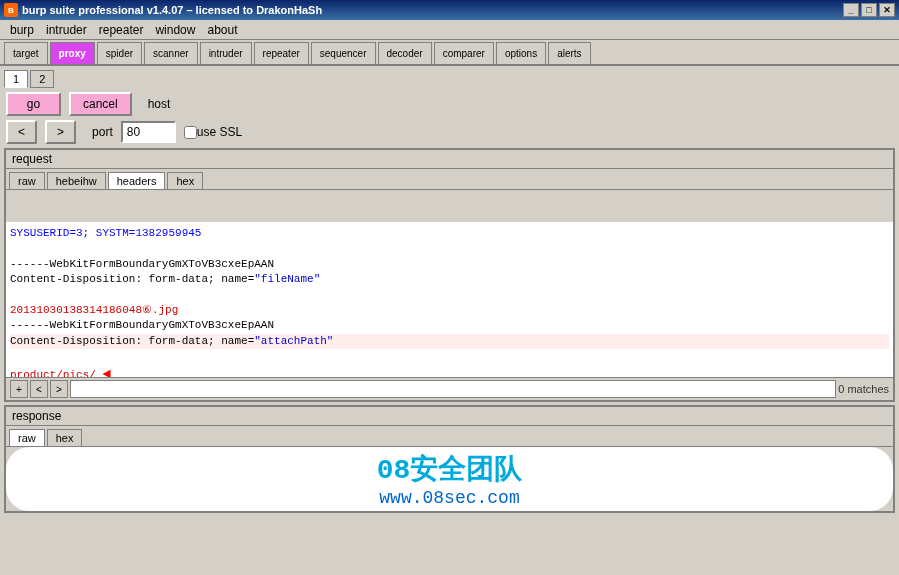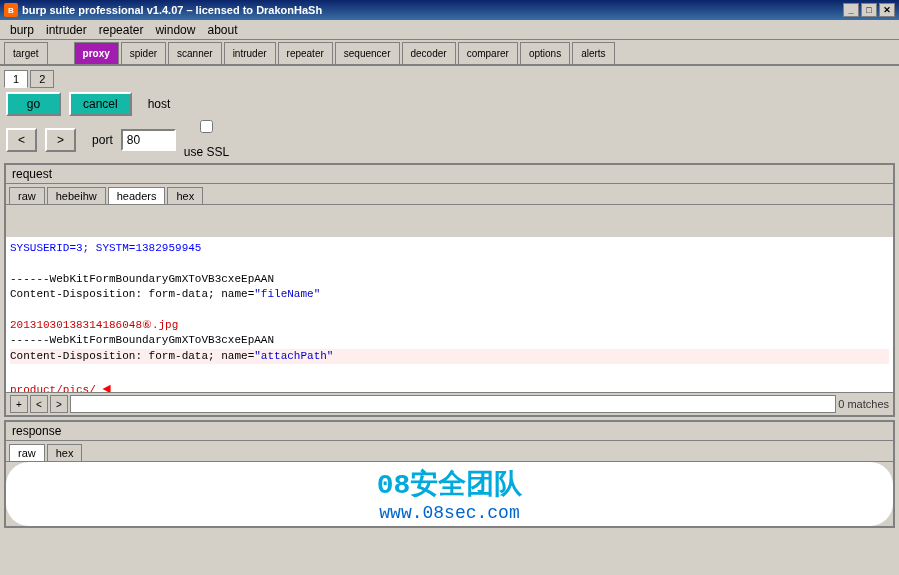--- a/index.html
+++ b/index.html
@@ -85,41 +85,40 @@
       background: #d4d0c8;
       border: 1px solid #808080;
       border-bottom: none;
       cursor: pointer;
       font-size: 10px;
       height: 22px;
       display: flex;
       align-items: center;
     }
     .main-tab.active {
-      background: #a21caf;
+      background: #d946ef;
       color: white;
       font-weight: bold;
-      margin-left: 24px;
     }
     .sub-tab {
       padding: 2px 8px;
       background: #d4d0c8;
       border: 1px solid #808080;
       cursor: pointer;
       font-size: 11px;
       min-width: 24px;
       text-align: center;
     }
     .sub-tab.active {
       background: white;
       border-bottom-color: white;
     }
     .ctrl-btn {
       padding: 3px 12px;
-      background: #14b8a6;
+      background: #f9a8d4;
       border: 2px solid;
       border-color: #ffffff #808080 #808080 #ffffff;
       cursor: pointer;
       font-size: 12px;
       min-width: 55px;
       text-align: center;
     }
 
     .nav-btn {
       padding: 3px 10px;
@@ -141,23 +140,22 @@
       border: 2px solid;
       border-color: #808080 #ffffff #ffffff #808080;
       background: white;
       padding: 2px 4px;
       font-size: 12px;
       height: 22px;
     }
 
     .checkbox-row {
       display: flex;
-      align-items: center;
-      gap: 12px;
-      flex-direction: column;
+      align-items: flex-end;
+      gap: 0;
     }
 
     
     .section-panel {
       border: 2px solid #808080;
       margin-bottom: 4px;
       background: #d4d0c8;
     }
     .section-title {
       background: #d4d0c8;

